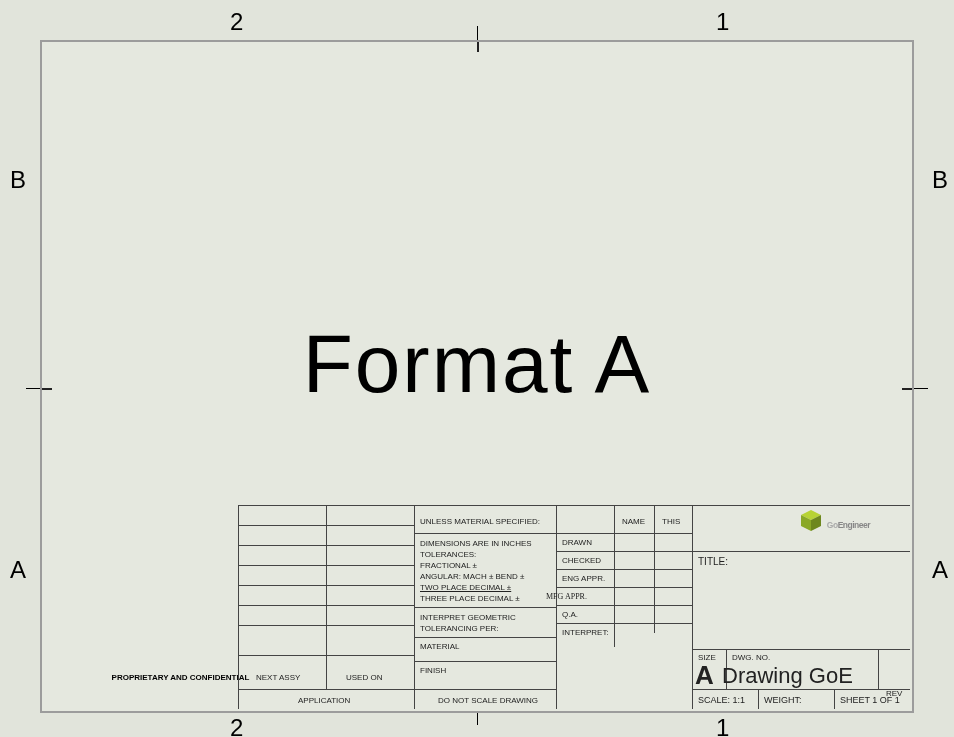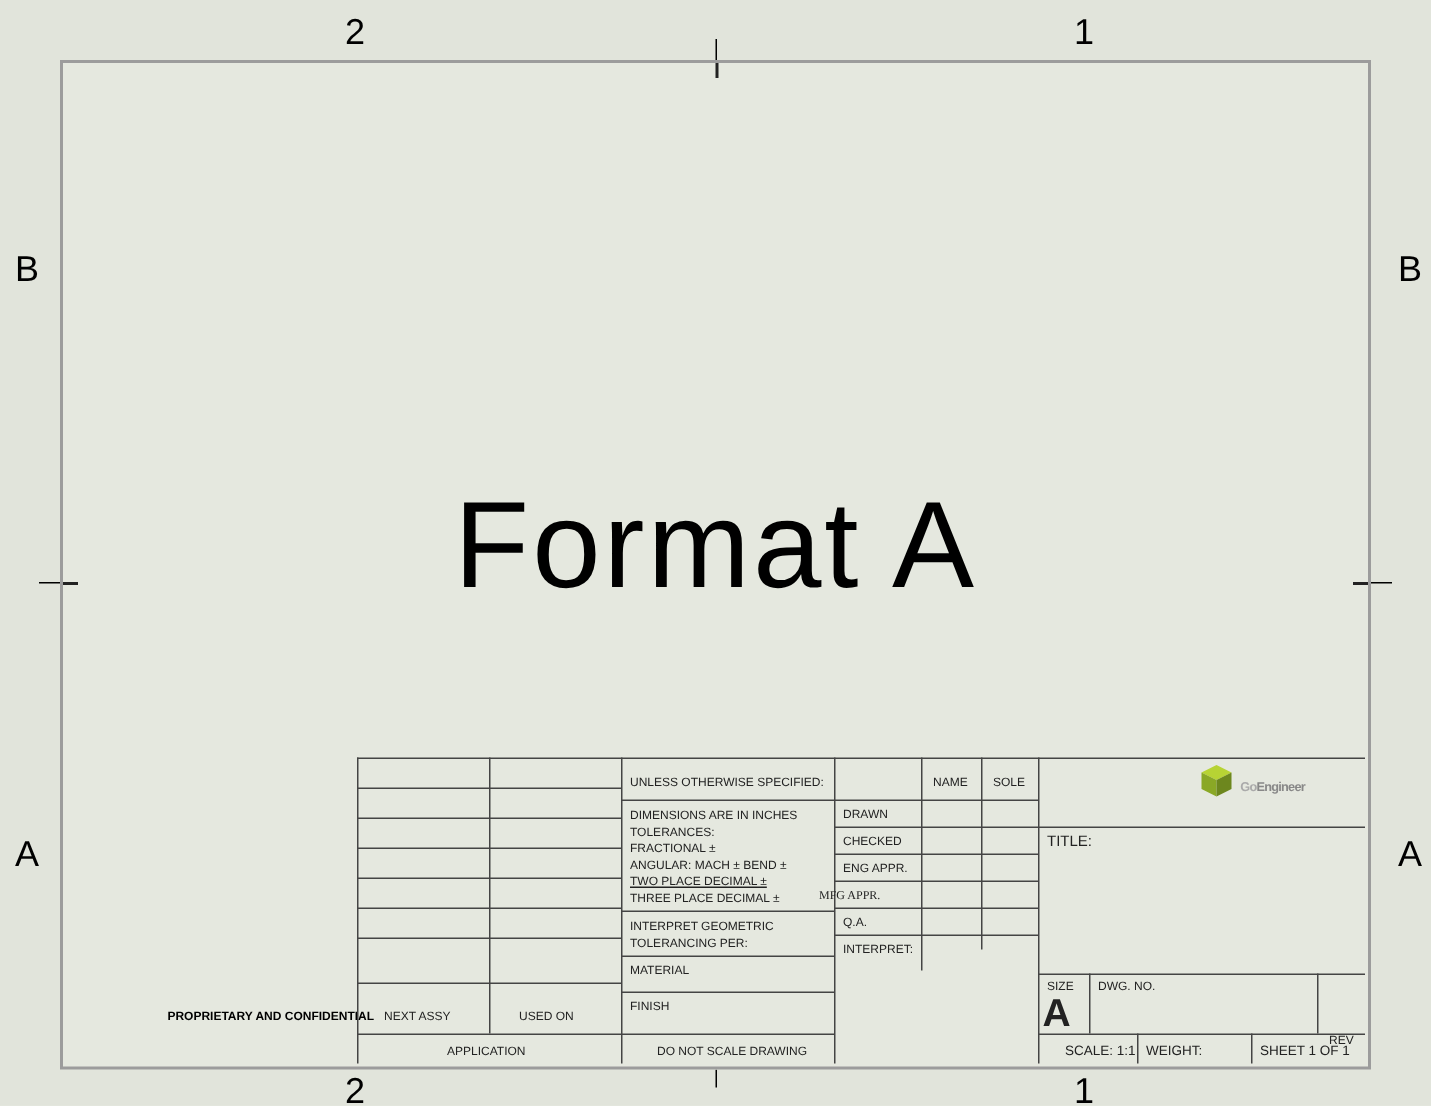--- a/index.html
+++ b/index.html
@@ -144,39 +144,39 @@
     <div class="tb-line" style="left:0; top:80px;  width:176px; height:0; border-width:1px 0 0 0;"></div>
     <div class="tb-line" style="left:0; top:100px; width:176px; height:0; border-width:1px 0 0 0;"></div>
     <div class="tb-line" style="left:0; top:120px; width:176px; height:0; border-width:1px 0 0 0;"></div>
     <div class="tb-line" style="left:0; top:150px; width:176px; height:0; border-width:1px 0 0 0;"></div>
     <div class="tb-line" style="left:0; top:184px; width:318px; height:0; border-width:1px 0 0 0;"></div>
 
     <div class="tb-txt" style="left:18px; top:168px;">NEXT ASSY</div>
     <div class="tb-txt" style="left:108px; top:168px;">USED ON</div>
     <div class="tb-txt" style="left:60px; top:191px;">APPLICATION</div>
 
-    <div class="tb-txt" style="left:182px; top:12px;">UNLESS OTHERWISE SPECIFIED:</div>
+    <div class="tb-txt" style="left:182px; top:12px;">UNLESS MATERIAL SPECIFIED:</div>
     <div class="tb-line" style="left:176px; top:28px; width:142px; height:0; border-width:1px 0 0 0;"></div>
     <div class="tb-txt" style="left:182px; top:34px;">DIMENSIONS ARE IN INCHES</div>
     <div class="tb-txt" style="left:182px; top:45px;">TOLERANCES:</div>
     <div class="tb-txt" style="left:182px; top:56px;">FRACTIONAL ±</div>
     <div class="tb-txt" style="left:182px; top:67px;">ANGULAR: MACH ±    BEND ±</div>
     <div class="tb-txt" style="left:182px; top:78px;text-decoration:underline;">TWO PLACE DECIMAL    ±</div>
     <div class="tb-txt" style="left:182px; top:89px;">THREE PLACE DECIMAL  ±</div>
     <div class="tb-line" style="left:176px; top:102px; width:142px; height:0; border-width:1px 0 0 0;"></div>
     <div class="tb-txt" style="left:182px; top:108px;">INTERPRET GEOMETRIC</div>
     <div class="tb-txt" style="left:182px; top:119px;">TOLERANCING PER:</div>
     <div class="tb-line" style="left:176px; top:132px; width:142px; height:0; border-width:1px 0 0 0;"></div>
     <div class="tb-txt" style="left:182px; top:137px;">MATERIAL</div>
     <div class="tb-line" style="left:176px; top:156px; width:142px; height:0; border-width:1px 0 0 0;"></div>
     <div class="tb-txt" style="left:182px; top:161px;">FINISH</div>
     <div class="tb-txt" style="left:200px; top:191px;">DO NOT SCALE DRAWING</div>
 
     <div class="tb-txt" style="left:384px; top:12px;">NAME</div>
-    <div class="tb-txt" style="left:424px; top:12px;">SOLE</div>
+    <div class="tb-txt" style="left:424px; top:12px;">THIS</div>
     <div class="tb-line" style="left:318px; top:28px;  width:136px; height:0; border-width:1px 0 0 0;"></div>
     <div class="tb-txt" style="left:324px; top:33px;">DRAWN</div>
     <div class="tb-line" style="left:318px; top:46px;  width:136px; height:0; border-width:1px 0 0 0;"></div>
     <div class="tb-txt" style="left:324px; top:51px;">CHECKED</div>
     <div class="tb-line" style="left:318px; top:64px;  width:136px; height:0; border-width:1px 0 0 0;"></div>
     <div class="tb-txt" style="left:324px; top:69px;">ENG APPR.</div>
     <div class="tb-line" style="left:318px; top:82px;  width:136px; height:0; border-width:1px 0 0 0;"></div>
     <div class="tb-txt" style="left:308px; top:87px;font-family:Liberation Serif, serif;">MFG APPR.</div>
     <div class="tb-line" style="left:318px; top:100px; width:136px; height:0; border-width:1px 0 0 0;"></div>
     <div class="tb-txt" style="left:324px; top:105px;">Q.A.</div>
@@ -198,21 +198,22 @@
     <div class="tb-line" style="left:454px; top:46px; width:218px; height:0; border-width:1px 0 0 0;"></div>
     <div class="tb-txt" style="left:460px; top:51px; font-size:10px;">TITLE:</div>
 
     <div class="tb-line" style="left:454px; top:144px; width:218px; height:0; border-width:1px 0 0 0;"></div>
     <div class="tb-line" style="left:488px; top:144px; width:0; height:40px; border-width:0 0 0 1px;"></div>
     <div class="tb-line" style="left:640px; top:144px; width:0; height:40px; border-width:0 0 0 1px;"></div>
     <div class="tb-txt" style="left:460px; top:148px;">SIZE</div>
     <div class="tb-txt" style="left:494px; top:148px;">DWG.  NO.</div>
     <div class="tb-txt" style="left:648px; top:148px;margin-top:36px;">REV</div>
     <div class="tb-txt big-a" style="left:457px; top:156px;">A</div>
+    <div class="tb-txt dwg-name" style="left:484px; top:158px;">Drawing GoE</div>
 
     <div class="tb-line" style="left:454px; top:184px; width:218px; height:0; border-width:1px 0 0 0;"></div>
     <div class="tb-line" style="left:520px; top:184px; width:0; height:20px; border-width:0 0 0 1px;"></div>
     <div class="tb-line" style="left:596px; top:184px; width:0; height:20px; border-width:0 0 0 1px;"></div>
-    <div class="tb-txt" style="left:460px; top:190px; font-size:9px;margin-left:12px;">SCALE: 1:1</div>
+    <div class="tb-txt" style="left:460px; top:190px; font-size:9px;">SCALE: 1:1</div>
     <div class="tb-txt" style="left:526px; top:190px; font-size:9px;">WEIGHT:</div>
     <div class="tb-txt" style="left:602px; top:190px; font-size:9px;">SHEET 1 OF 1</div>
   </div>
 </div>
 
 </body></html>

